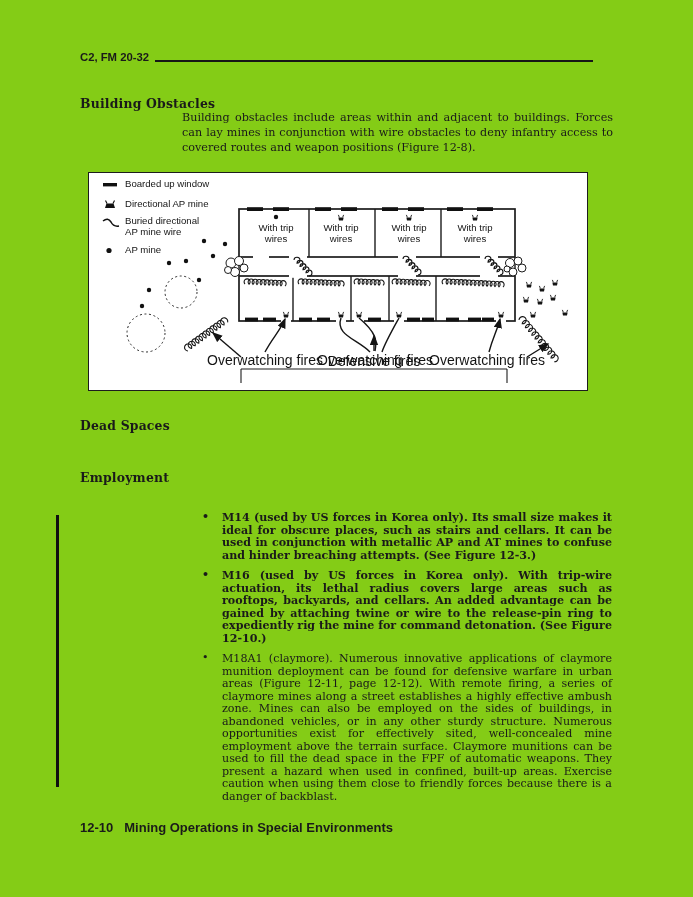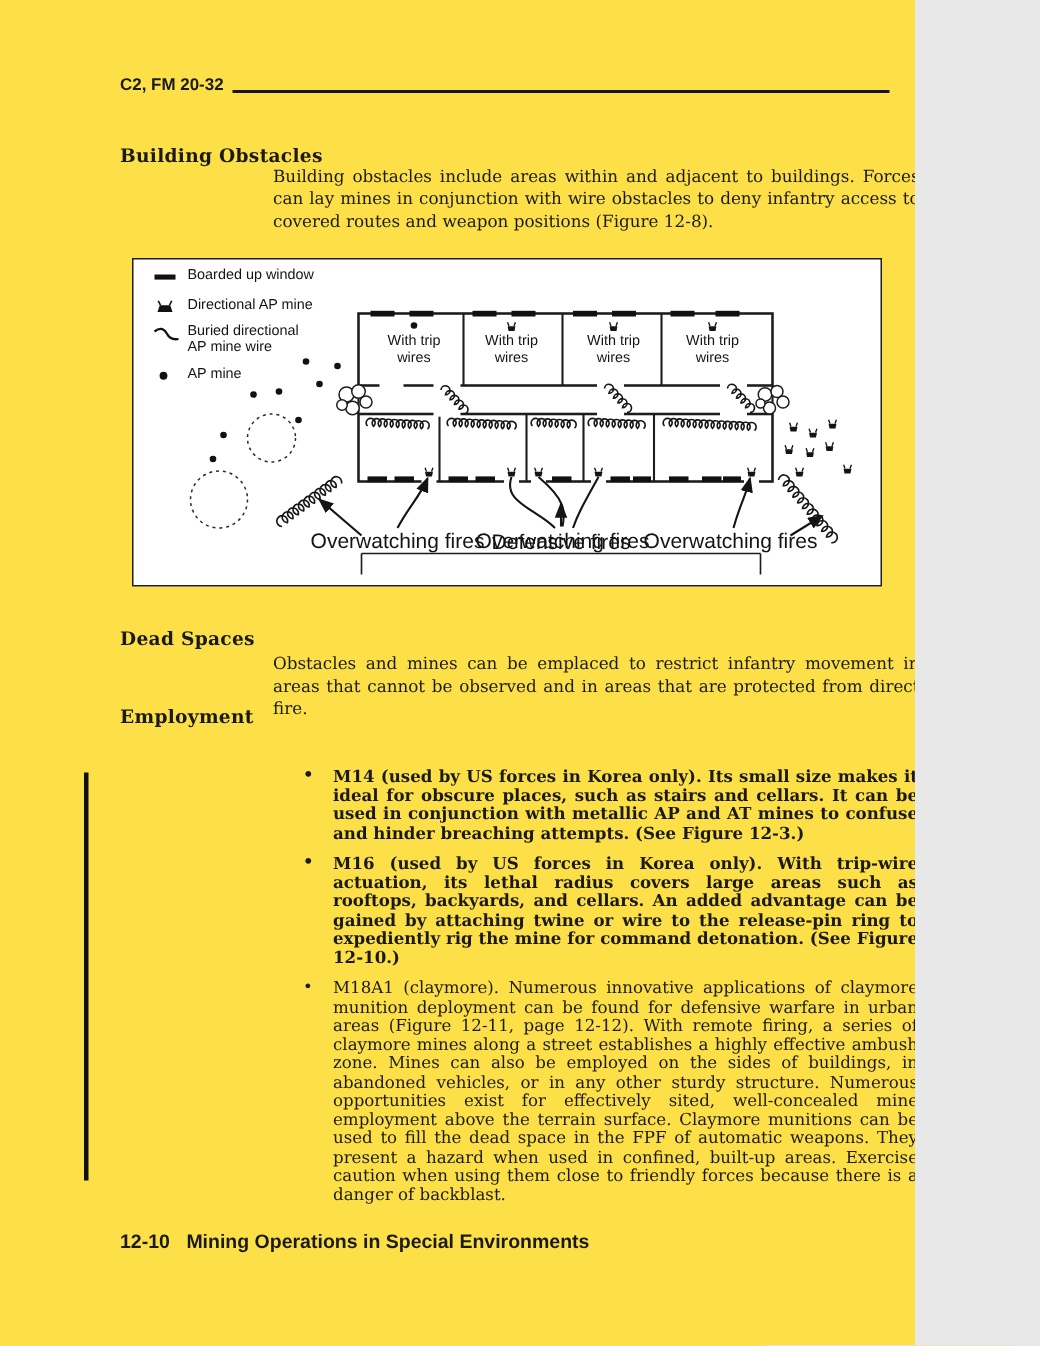--- a/index.html
+++ b/index.html
@@ -1,16 +1,16 @@
 <!DOCTYPE html>
 <html><head>
 <meta charset="utf-8">
 <style>
   html,body{margin:0;padding:0;background:#e8e8e8;}
-  .page{position:relative;width:610px;height:897px;background:#fde047;overflow:hidden;
+  .page{position:relative;width:693px;height:897px;background:#84cc16;overflow:hidden;
         font-family:"DejaVu Serif",serif;color:#1a1a1a;}
   .abs{position:absolute;}
   .hdr-text{font-family:"Liberation Sans",sans-serif;font-weight:bold;font-size:11.3px;}
   .rule{background:#161616;height:2px;}
   .h2{font-weight:bold;font-size:12.4px;letter-spacing:.2px;font-family:"DejaVu Serif",serif;}
   .body-p{font-size:11.2px;line-height:14.8px;text-align:justify;}
   .bullets{list-style:none;margin:0;padding:0;}
   .bullets li{position:relative;padding-left:22px;margin-bottom:8px;
               font-size:11.1px;line-height:12.5px;text-align:justify;}
   .bullets li.b{font-weight:bold;}
@@ -247,21 +247,20 @@
 
       <div class="figlbl firelbl" style="left:176px;top:179px;">Overwatching fires</div>
       <div class="figlbl firelbl" style="left:286px;top:179px;">Overwatching fires</div>
       <div class="figlbl firelbl" style="left:398px;top:179px;">Overwatching fires</div>
       <div class="figlbl firelbl" style="left:285px;top:180px;">Defensive fires</div>
     </div>
 
   </div>
 
   <div class="abs h2" style="left:80px;top:418px;">Dead Spaces</div>
-  <p class="abs body-p" style="left:182px;top:436px;width:431px;margin:0;">Obstacles and mines can be emplaced to restrict infantry movement in areas that cannot be observed and in areas that are protected from direct fire.</p>
 
   <div class="abs h2" style="left:80px;top:470px;">Employment</div>
 
   <ul class="abs bullets" style="left:200px;top:512px;width:412px;">
     <li class="b">
       <span class="blt">•</span>
       <span>M14 (used by US forces in Korea only). Its small size makes it ideal for obscure places, such as stairs and cellars. It can be used in conjunction with metallic AP and AT mines to confuse and hinder breaching attempts. (See Figure 12-3.)</span>
     </li>
     <li class="b">
       <span class="blt">•</span>

